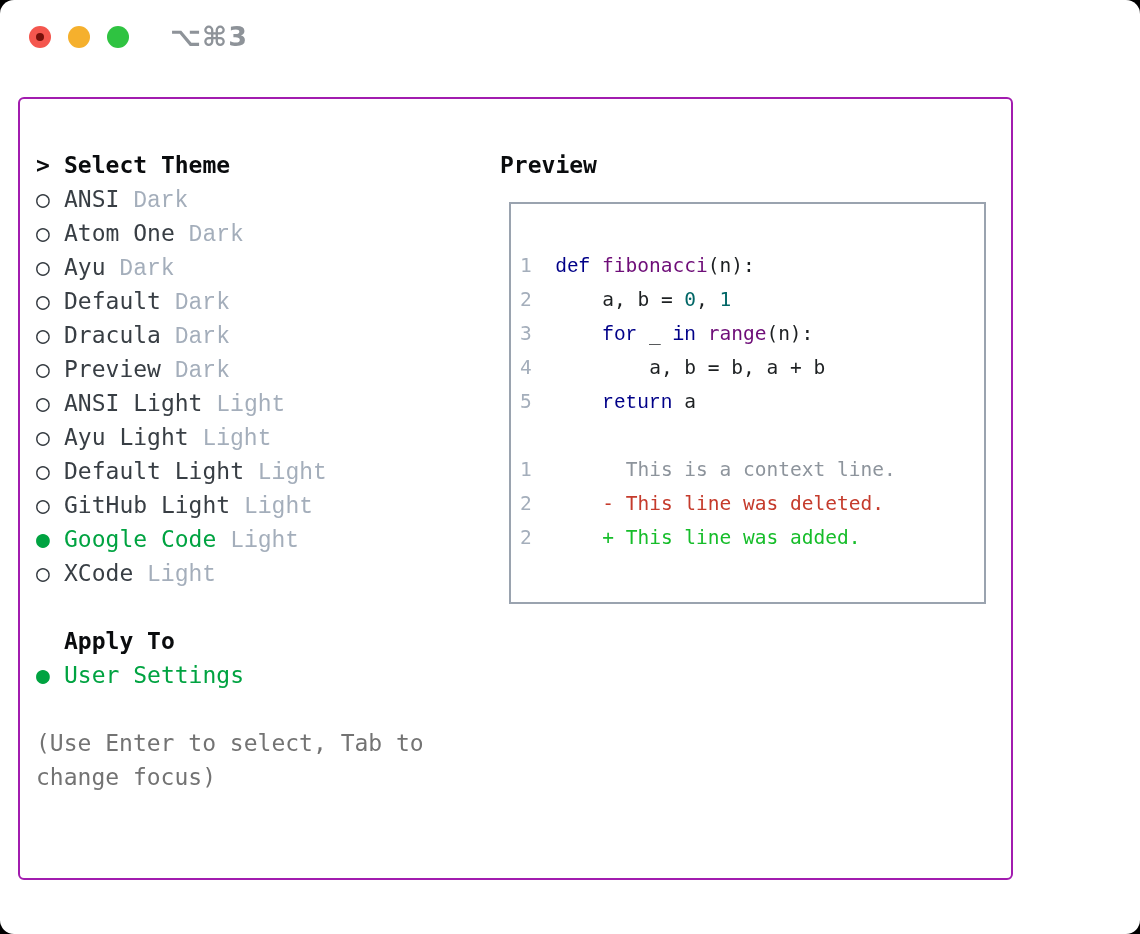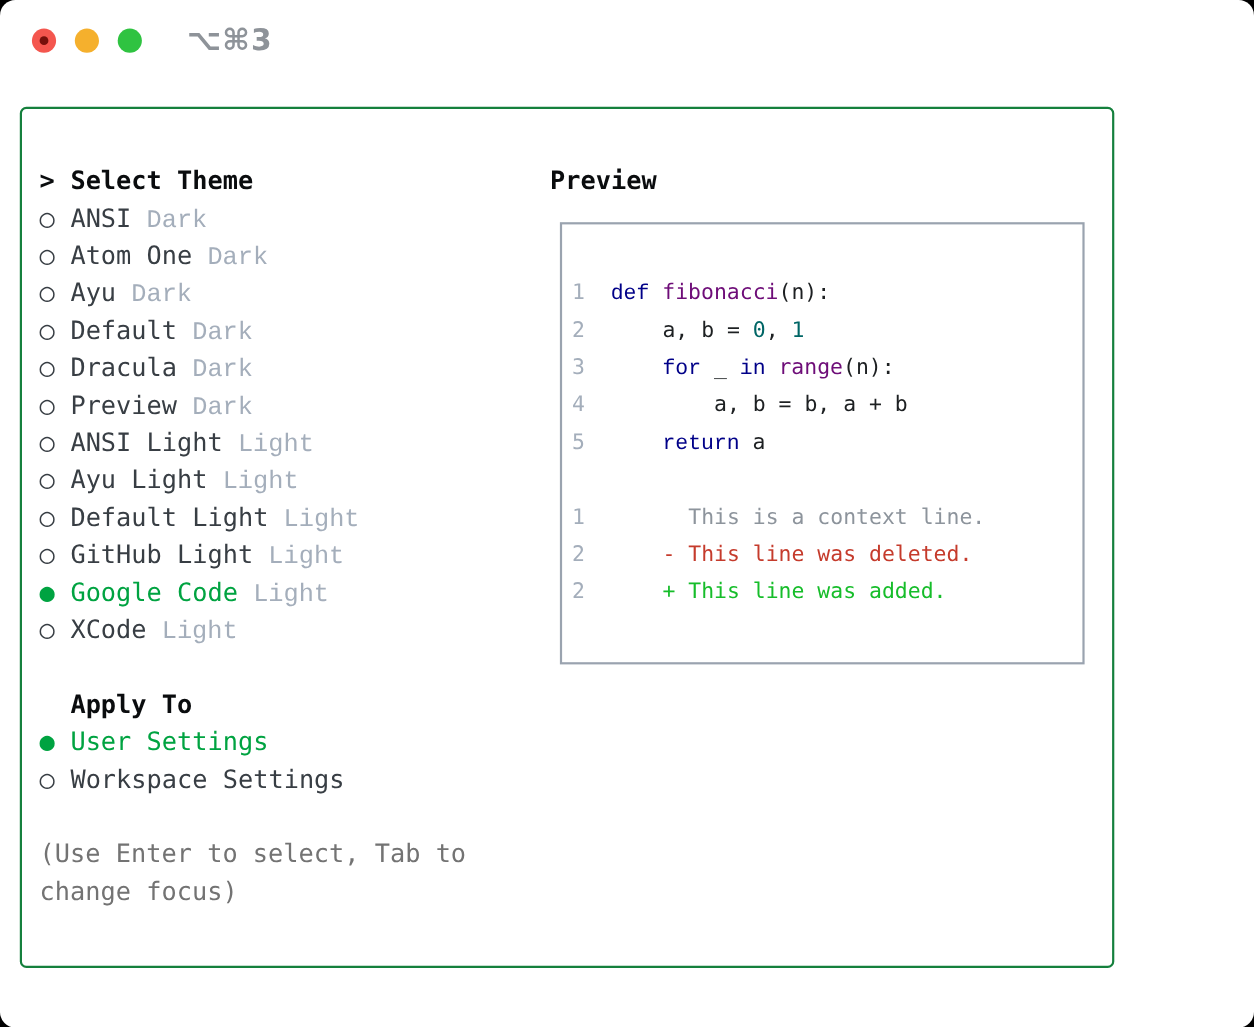--- a/index.html
+++ b/index.html
@@ -21,21 +21,21 @@
   .light-yellow { background:#f5b02d; }
   .light-green { background:#2fc341; }
   .win-title {
     font-family:"DejaVu Sans","Liberation Sans",sans-serif;
     font-size:27px; font-weight:bold; color:#8e9399; margin-left:24px; letter-spacing:1px;
     line-height:22px;
   }
   
   .main-box {
     position:absolute; left:18px; top:97px; width:995px; height:783px;
-    border:2px solid #15803d; border-radius:6px; background:#fff;
+    border:2px solid #a21caf; border-radius:6px; background:#fff;
   }
   
   .left-panel { position:absolute; left:16px; top:49px; font-size:23px; line-height:34px; color:#383e44; }
   .row { height:34px; white-space:pre; }
   .marker { display:inline-block; width:28px; }
   .hdr { font-weight:bold; color:#0a0c0e; }
   .muted { color:#a4aebb;font-family:Liberation Mono, monospace; }
   .sel-green { color:#00a341; }
   .spacer { height:34px; }
   .help-line { height:34px; white-space:pre; color:#737373; }
@@ -85,21 +85,20 @@
           <div class="row"><span class="marker">○</span><span>GitHub Light</span><span class="muted"> Light</span></div>
           <div class="row"><span class="marker sel-green">●</span><span class="sel-green">Google Code</span><span class="muted"> Light</span></div>
           <div class="row"><span class="marker">○</span><span>XCode</span><span class="muted"> Light</span></div>
         </div>
 
       <div class="spacer"></div>
       <div class="row hdr"><span class="marker"></span><span>Apply To</span></div>
 
       <div>
           <div class="row"><span class="marker sel-green">●</span><span class="sel-green">User Settings</span></div>
-          <div class="row"><span class="marker">○</span><span>Workspace Settings</span></div>
         </div>
 
       <div class="spacer"></div>
       <div class="help-line">(Use Enter to select, Tab to</div>
       <div class="help-line">change focus)</div>
     </div>
 
     <div class="preview-header">Preview</div>
 
     <div class="preview-box">

